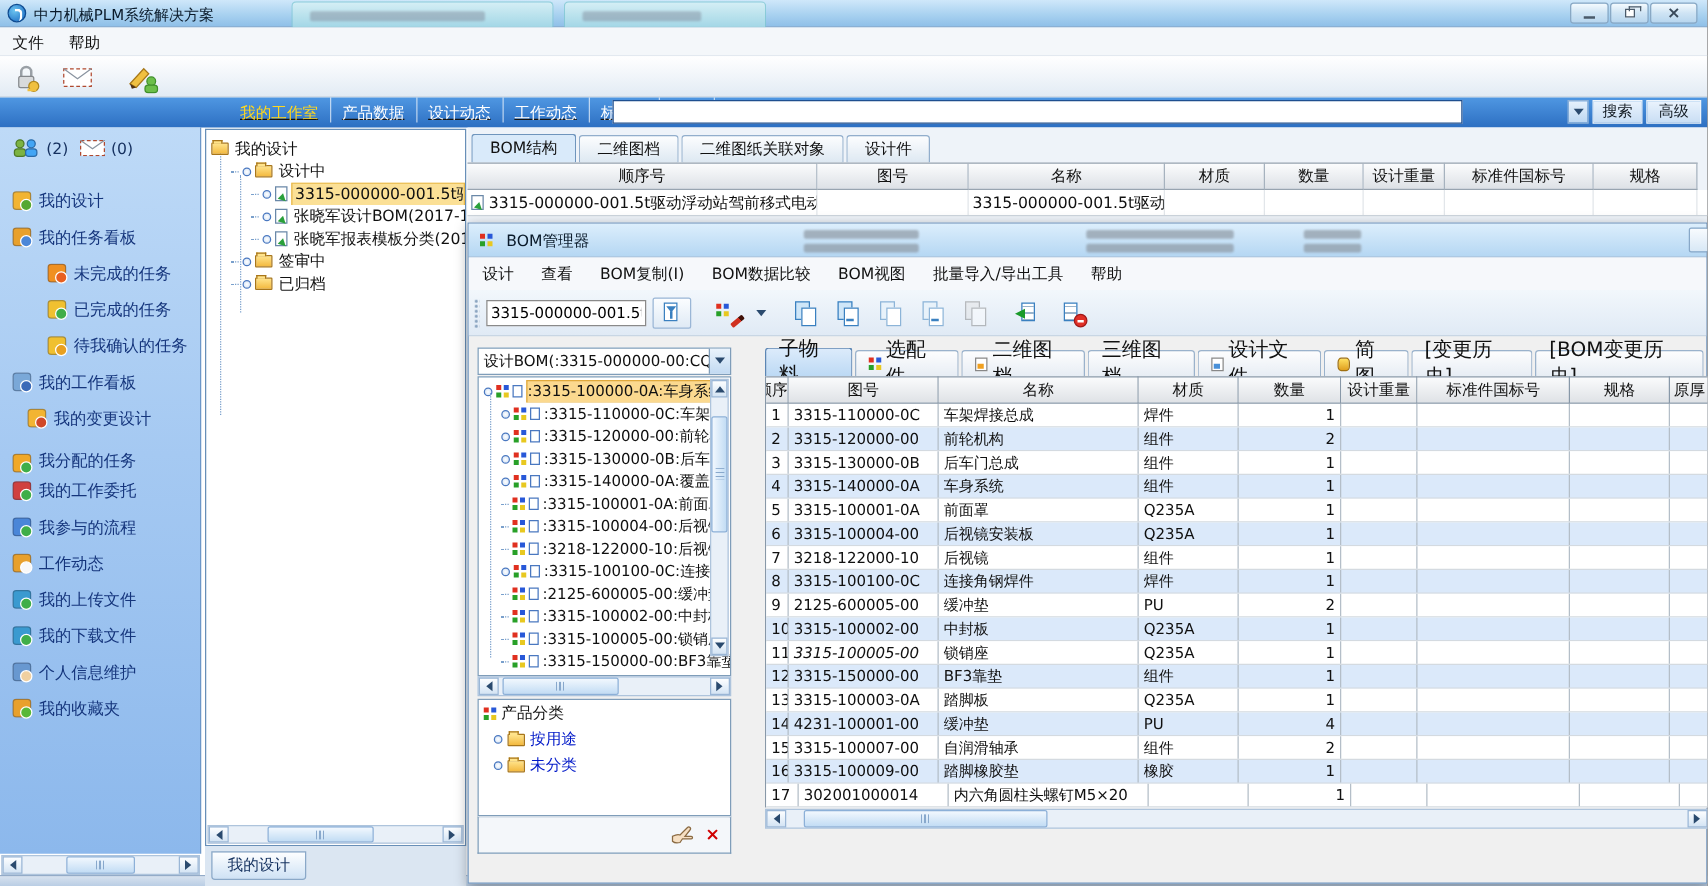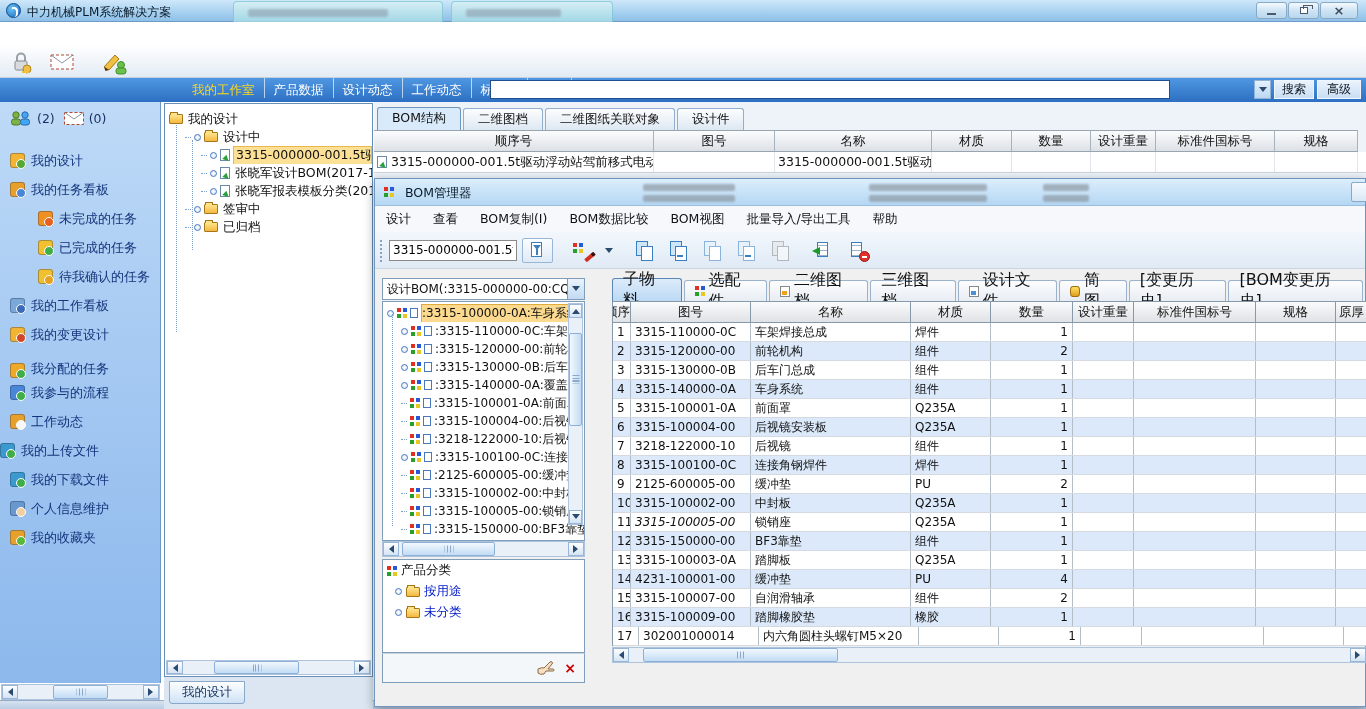--- a/index.html
+++ b/index.html
@@ -29,21 +29,21 @@
 
   
   #menubar{left:0;top:22px;width:1366px;height:23px;background:#f4f7fa;border-bottom:1px solid #e3e9f0;}
   .menu-item{display:inline-block;padding:4px 10px 0 10px;font-size:12.5px;color:#111;}
   #toolbar{left:0;top:45px;width:1366px;height:33px;background:linear-gradient(#ffffff,#e2ebf4);
     border-bottom:1px solid #c2cfdd;}
   .tbico{position:absolute;top:4px;width:28px;height:26px;display:flex;align-items:center;justify-content:center;}
 
   
   #topnav{left:0;top:78px;width:1366px;height:24px;background:linear-gradient(#4f97e2,#2d6fc2);}
-  #nav-tabs{position:absolute;left:183px;top:0;height:20px;display:flex;}
+  #nav-tabs{position:absolute;left:183px;top:0;height:20px;display:flex;text-decoration:underline;}
   .nav-tab{padding:0 9px;line-height:23px;color:#fff;font-size:12.5px;border-right:1px solid rgba(255,255,255,.65);white-space:nowrap;}
   .nav-tab.active{color:#ffd81e;}
   #nav-search{position:absolute;left:490px;top:2px;width:680px;height:19px;border:1px solid #1f4f8f;background:#fff;
     font-size:12px;padding:0 4px;font-family:"DejaVu Sans",sans-serif;}
   #nav-cat{position:absolute;left:1174px;top:2px;width:79px;height:19px;background:#fff;border:1px solid #1f4f8f;
     display:flex;align-items:center;gap:8px;padding:0 4px;margin-top:48px;}
   #nav-cat-btn{position:absolute;left:1254px;top:2px;width:17px;height:19px;
     background:linear-gradient(#e6f1fc,#bcd7f2);border:1px solid #8fb2d8;display:flex;align-items:center;justify-content:center;}
   .navbtn{position:absolute;top:2px;height:19px;background:linear-gradient(#eaf3fd,#c9def4);
     border:1px solid #f0f6fc;color:#101820;font-size:12px;display:flex;align-items:center;justify-content:center;}
@@ -227,20 +227,21 @@
         <span class="g-min"></span>
       </div>
     <div class="winbtn" style="left:1288px;">
         <span class="g-res"></span>
       </div>
     <div class="winbtn" style="left:1320px;width:38px;">
         <span class="g-cls">×</span>
       </div>
   </div>
 
+  <div class="abs" id="menubar"><span class="menu-item">文件</span><span class="menu-item">帮助</span></div>
 
   <div class="abs" id="toolbar">
     <div class="tbico" style="left:8px;">
       <svg width="24" height="25">
         <path d="M7 11 v-3.5 a4 4 0 0 1 8 0 V11" fill="none" stroke="#9aa0a6" stroke-width="2"></path>
         <rect x="5" y="11" width="12" height="9" rx="1.5" fill="#d8dadc" stroke="#85888c"></rect>
         <circle cx="17" cy="19" r="4" fill="#f0c040" stroke="#b08820"></circle>
         <rect x="12" y="21" width="7" height="2" fill="#f0c040"></rect>
       </svg>
     </div>
@@ -314,37 +315,41 @@
           <span class="side-label">已完成的任务</span>
         </div>
         <div class="side-item" style="padding-left: 38px;">
           <span class="sicon" style="--a: #f0c030; --b: #e8a020;"></span>
           <span class="side-label">待我确认的任务</span>
         </div>
         <div class="side-item" style="padding-left: 10px;">
           <span class="sicon" style="--a: #7aa8d8; --b: #3a6ab8;"></span>
           <span class="side-label">我的工作看板</span>
         </div>
-        <div class="side-item" style="padding-left: 10px;">
+        <div class="side-item" style="padding-left: 22px;">
           <span class="sicon" style="--a: #f2b432; --b: #d04828;"></span>
           <span class="side-label">我的变更设计</span>
         </div>
         <div class="side-item" style="padding-left: 10px; align-items: flex-end;">
           <span class="sicon" style="--a: #f0a828; --b: #3fae49;"></span>
           <span class="side-label">我分配的任务</span>
         </div>
         <div class="side-item" style="padding-left: 10px;">
+          <span class="sicon" style="--a: #d04040; --b: #3fae49;"></span>
+          <span class="side-label">我的工作委托</span>
+        </div>
+        <div class="side-item" style="padding-left: 10px;">
           <span class="sicon" style="--a: #4a86d8; --b: #3fae49;"></span>
           <span class="side-label">我参与的流程</span>
         </div>
         <div class="side-item" style="padding-left: 10px;">
           <span class="sicon" style="--a: #e8a02c; --b: #f8f8f8;"></span>
           <span class="side-label">工作动态</span>
         </div>
-        <div class="side-item" style="">
+        <div class="side-item" style="padding-left: 10px;">
           <span class="sicon" style="--a: #3a9ad0; --b: #3fae49;"></span>
           <span class="side-label">我的上传文件</span>
         </div>
         <div class="side-item" style="padding-left: 10px;">
           <span class="sicon" style="--a: #3a9ad0; --b: #3fae49;"></span>
           <span class="side-label">我的下载文件</span>
         </div>
         <div class="side-item" style="padding-left: 10px;">
           <span class="sicon" style="--a: #6898d0; --b: #f0d0a0;"></span>
           <span class="side-label">个人信息维护</span>

